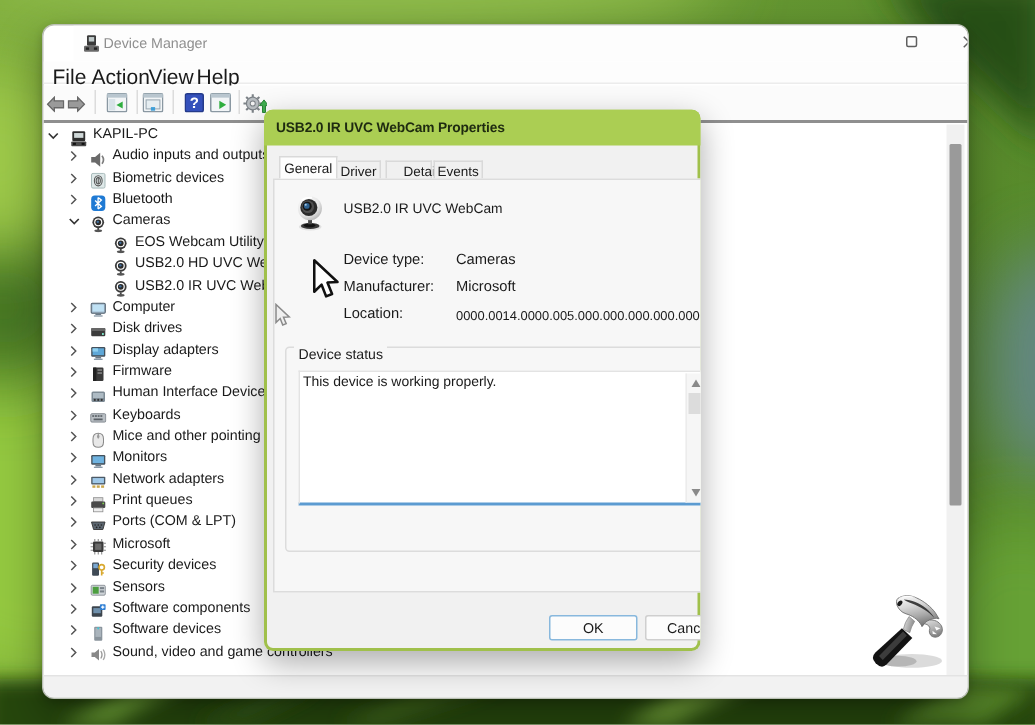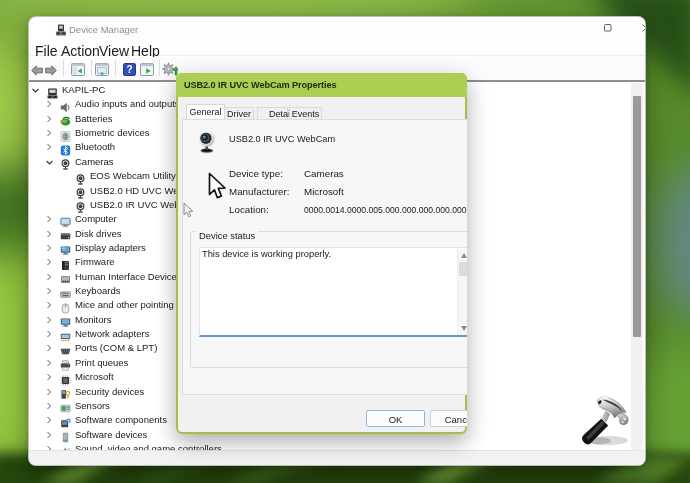--- a/index.html
+++ b/index.html
@@ -180,33 +180,20 @@
               <path d="M0.8 3.6 L3.4 3.6 L6.8 0.8 L6.8 10.2 L3.4 7.4 L0.8 7.4 Z" fill="#6a6a6a"></path>
               <path d="M8 2.8 Q10 5.5 8 8.2" stroke="#7d7d7d" stroke-width="1.1" fill="none"></path>
             </svg></span>
           <span class="tlabel" style="left:46px">Audio inputs and outputs</span>
         </div>
 <div class="trow">
           <svg class="chev" style="left:16px" width="8" height="8" viewBox="0 0 8 8">
             <path d="M2.5 1 L5.5 4 L2.5 7" stroke="#555" stroke-width="1" fill="none"></path>
           </svg>
           <span class="ticon" style="left:31px"><svg width="11" height="11" viewBox="0 0 11 11">
-              <ellipse cx="5.6" cy="6" rx="4.6" ry="3.6" fill="#2f8f2f"></ellipse>
-              <ellipse cx="4.8" cy="5.2" rx="2.6" ry="1.8" fill="#6fbf4f"></ellipse>
-              <rect x="0.2" y="4.2" width="2.4" height="1.2" fill="#c9a227"></rect>
-              <rect x="0.2" y="6" width="2.4" height="1.2" fill="#c9a227"></rect>
-              <path d="M3 2.6 Q6.5 0.2 9.4 2.6" stroke="#1d6b1d" stroke-width="1.4" fill="none"></path>
-            </svg></span>
-          <span class="tlabel" style="left:46px">Batteries</span>
-        </div>
-<div class="trow">
-          <svg class="chev" style="left:16px" width="8" height="8" viewBox="0 0 8 8">
-            <path d="M2.5 1 L5.5 4 L2.5 7" stroke="#555" stroke-width="1" fill="none"></path>
-          </svg>
-          <span class="ticon" style="left:31px"><svg width="11" height="11" viewBox="0 0 11 11">
               <rect x="1" y="0.6" width="9" height="9.8" rx="1" fill="#dfe9e9" stroke="#9fb3b3" stroke-width="0.6"></rect>
               <ellipse cx="5.5" cy="5.5" rx="2.6" ry="3.4" fill="none" stroke="#555" stroke-width="0.7"></ellipse>
               <ellipse cx="5.5" cy="5.5" rx="1.4" ry="2.2" fill="none" stroke="#555" stroke-width="0.7"></ellipse>
               <line x1="5.5" y1="3.4" x2="5.5" y2="7.6" stroke="#555" stroke-width="0.7"></line>
             </svg></span>
           <span class="tlabel" style="left:46px">Biometric devices</span>
         </div>
 <div class="trow">
           <svg class="chev" style="left:16px" width="8" height="8" viewBox="0 0 8 8">
             <path d="M2.5 1 L5.5 4 L2.5 7" stroke="#555" stroke-width="1" fill="none"></path>
@@ -373,40 +360,40 @@
               <rect x="4.5" y="7.6" width="2" height="1.6" fill="#caa64a"></rect>
               <rect x="7.4" y="7.6" width="2" height="1.6" fill="#caa64a"></rect>
             </svg></span>
           <span class="tlabel" style="left:46px">Network adapters</span>
         </div>
 <div class="trow">
           <svg class="chev" style="left:16px" width="8" height="8" viewBox="0 0 8 8">
             <path d="M2.5 1 L5.5 4 L2.5 7" stroke="#555" stroke-width="1" fill="none"></path>
           </svg>
           <span class="ticon" style="left:31px"><svg width="11" height="11" viewBox="0 0 11 11">
+              <rect x="2.4" y="0.8" width="6.2" height="2.6" fill="#d8d8d8" stroke="#888" stroke-width="0.5"></rect>
+              <rect x="0.8" y="3.4" width="9.4" height="4.2" rx="0.8" fill="#4a4a4a"></rect>
+              <rect x="2.4" y="7.6" width="6.2" height="2.6" fill="#eee" stroke="#888" stroke-width="0.5"></rect>
+              <circle cx="8.8" cy="4.6" r="0.6" fill="#7fd34f"></circle>
+            </svg></span>
+          <span class="tlabel" style="left:46px">Print queues</span>
+        </div>
+<div class="trow">
+          <svg class="chev" style="left:16px" width="8" height="8" viewBox="0 0 8 8">
+            <path d="M2.5 1 L5.5 4 L2.5 7" stroke="#555" stroke-width="1" fill="none"></path>
+          </svg>
+          <span class="ticon" style="left:31px"><svg width="11" height="11" viewBox="0 0 11 11">
               <path d="M1 3 L10 3 L8.6 8 L2.4 8 Z" fill="#5c6670" stroke="#333" stroke-width="0.6"></path>
               <circle cx="3.4" cy="5" r="0.55" fill="#222"></circle>
               <circle cx="5.5" cy="5" r="0.55" fill="#222"></circle>
               <circle cx="7.6" cy="5" r="0.55" fill="#222"></circle>
               <circle cx="4.4" cy="6.6" r="0.55" fill="#222"></circle>
               <circle cx="6.6" cy="6.6" r="0.55" fill="#222"></circle>
             </svg></span>
           <span class="tlabel" style="left:46px">Ports (COM &amp; LPT)</span>
-        </div>
-<div class="trow">
-          <svg class="chev" style="left:16px" width="8" height="8" viewBox="0 0 8 8">
-            <path d="M2.5 1 L5.5 4 L2.5 7" stroke="#555" stroke-width="1" fill="none"></path>
-          </svg>
-          <span class="ticon" style="left:31px"><svg width="11" height="11" viewBox="0 0 11 11">
-              <rect x="2.4" y="0.8" width="6.2" height="2.6" fill="#d8d8d8" stroke="#888" stroke-width="0.5"></rect>
-              <rect x="0.8" y="3.4" width="9.4" height="4.2" rx="0.8" fill="#4a4a4a"></rect>
-              <rect x="2.4" y="7.6" width="6.2" height="2.6" fill="#eee" stroke="#888" stroke-width="0.5"></rect>
-              <circle cx="8.8" cy="4.6" r="0.6" fill="#7fd34f"></circle>
-            </svg></span>
-          <span class="tlabel" style="left:46px">Print queues</span>
         </div>
 <div class="trow">
           <svg class="chev" style="left:16px" width="8" height="8" viewBox="0 0 8 8">
             <path d="M2.5 1 L5.5 4 L2.5 7" stroke="#555" stroke-width="1" fill="none"></path>
           </svg>
           <span class="ticon" style="left:31px"><svg width="11" height="11" viewBox="0 0 11 11">
               <rect x="2" y="2" width="7" height="7" rx="0.8" fill="#3a3a3a"></rect>
               <rect x="3.4" y="3.4" width="4.2" height="4.2" fill="#6a6a6a"></rect>
               <g stroke="#888" stroke-width="0.7">
                 <line x1="3.2" y1="0.4" x2="3.2" y2="2"></line>

